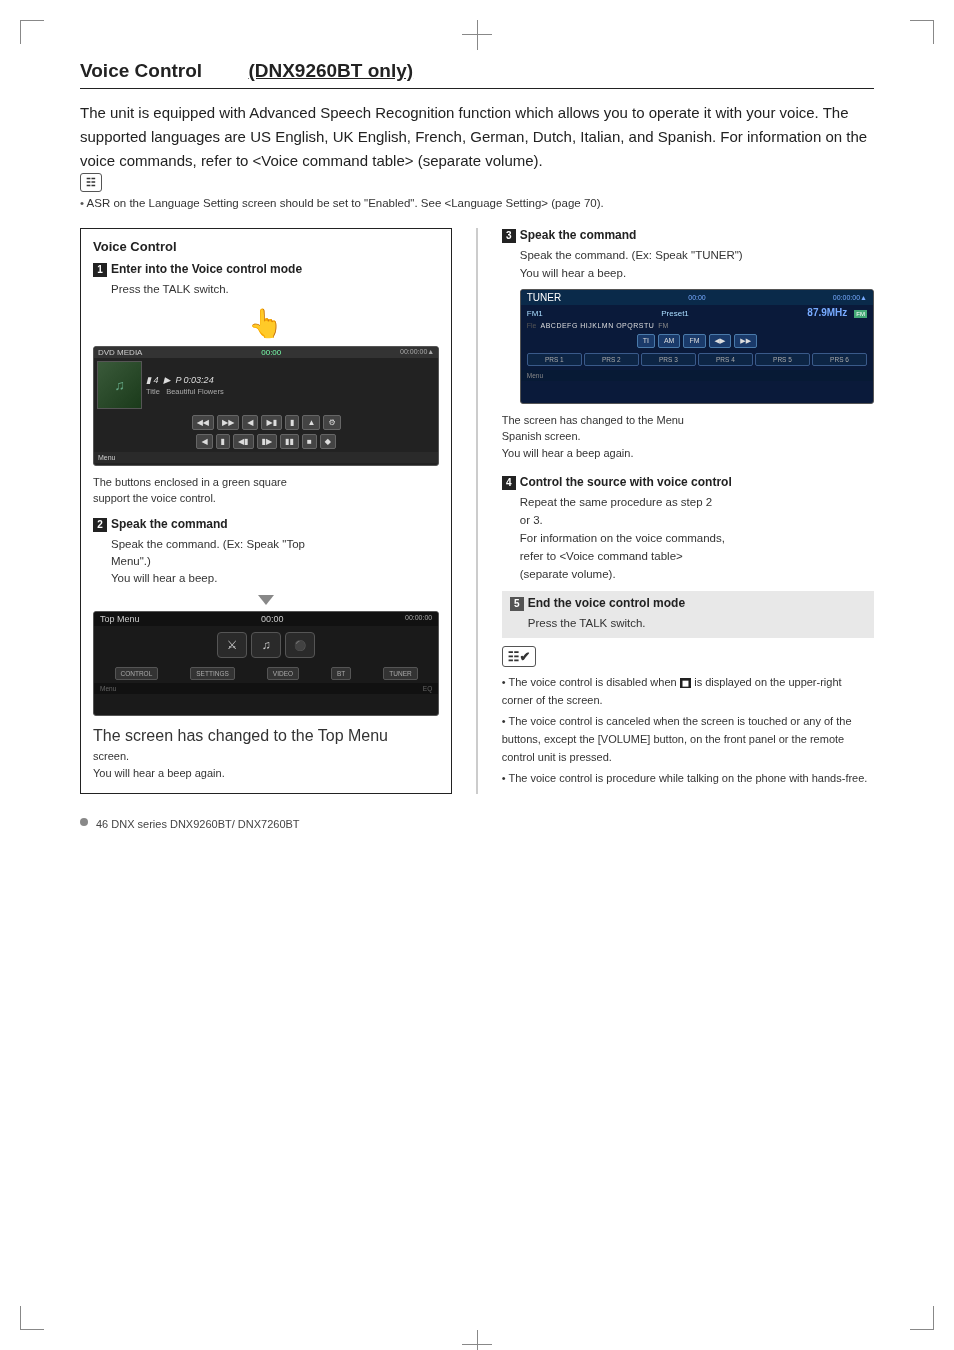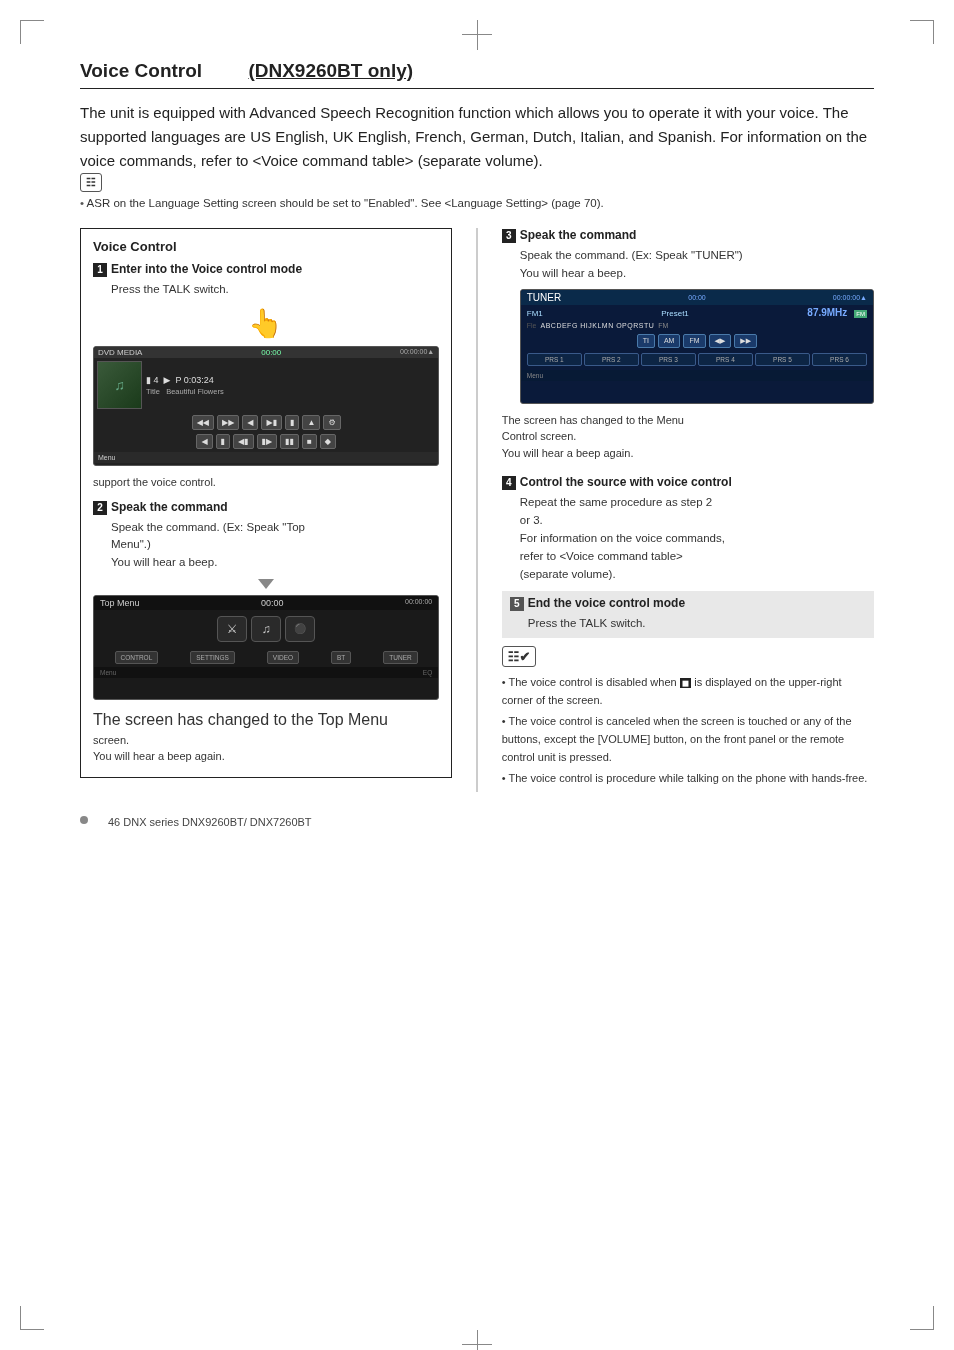--- a/index.html
+++ b/index.html
@@ -195,20 +195,21 @@
 
     .dvd-info {
       color: #ddd;
       font-size: 8px;
       flex: 1;
     }
 
     .dvd-info .track-num {
       font-size: 9px;
       margin-bottom: 2px;
+      font-style: italic;
     }
 
     .dvd-info .track-title {
       color: #aaa;
       font-size: 7.5px;
     }
 
     .dvd-controls-row {
       display: flex;
       gap: 3px;
@@ -400,21 +401,21 @@
     .notes-list li {
       margin-bottom: 4px;
     }
 
     
     .page-footer {
       margin-top: 24px;
       font-size: 11px;
       color: #444;
       display: flex;
-      gap: 20px;
+      gap: 8px;
     }
 
     .footer-dot {
       width: 8px;
       height: 8px;
       background: #888;
       border-radius: 50%;
       display: inline-block;
     }
 
@@ -539,20 +540,21 @@
             <span class="dvd-btn">◀▮</span>
             <span class="dvd-btn">▮▶</span>
             <span class="dvd-btn">▮▮</span>
             <span class="dvd-btn">■</span>
             <span class="dvd-btn">◆</span>
           </div>
           <div class="dvd-menu-bar">Menu</div>
         </div>
 
         <div style="margin: 5px 0 10px 0;">
+          <div style="font-size:11px; color:#333; line-height:1.5;">The buttons enclosed in a green square</div>
           <div style="font-size:11px; color:#333; line-height:1.5;">support the voice control.</div>
         </div>
 
         <div class="step-header">
           <span class="step-num">2</span>
           <span>Speak the command</span>
         </div>
         <div class="step-content">
           <span>Speak the command. (Ex: Speak "Top</span><br>
           <span>Menu".)</span><br>
@@ -646,21 +648,21 @@
             <span class="tuner-preset-btn">PRS 3</span>
             <span class="tuner-preset-btn">PRS 4</span>
             <span class="tuner-preset-btn">PRS 5</span>
             <span class="tuner-preset-btn">PRS 6</span>
           </div>
           <div class="tuner-menu-bar">Menu</div>
         </div>
 
         <div style="font-size:11px; color:#333; margin-top:5px; line-height:1.5;">
           <div>The screen has changed to the Menu</div>
-          <div>Control screen.</div>
+          <div>Spanish screen.</div>
           <div>You will hear a beep again.</div>
         </div>
       </div>
 
       <div class="step4-box">
         <div class="right-step-header">
           <span class="step-num">4</span>
           <span>Control the source with voice control</span>
         </div>
         <div class="right-step-content">

